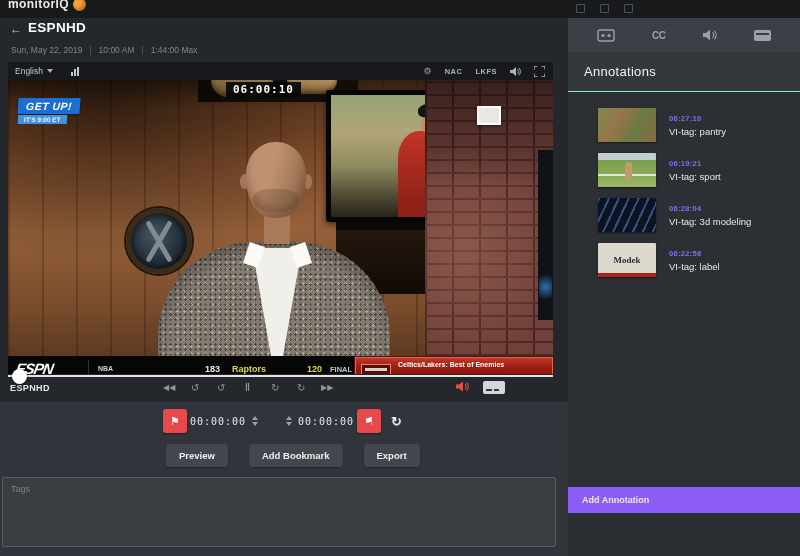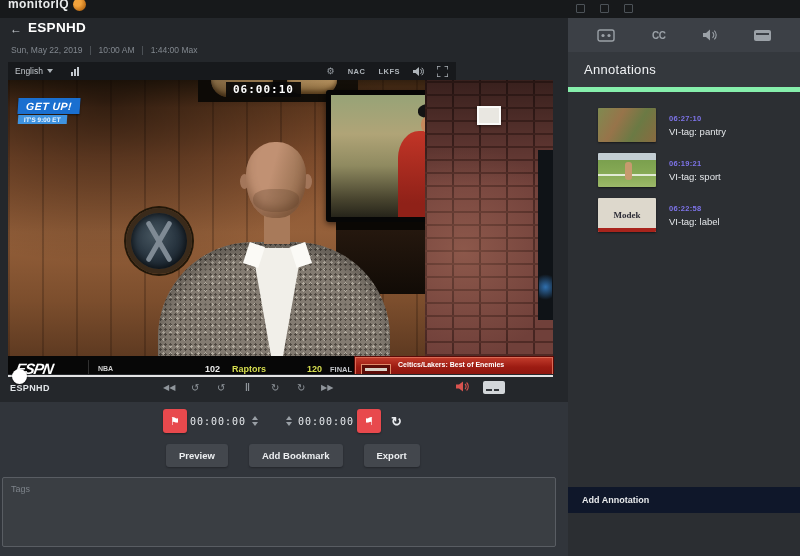--- a/index.html
+++ b/index.html
@@ -18,21 +18,21 @@
   .left { position:absolute; left:0; top:18px; width:568px; height:538px; }
   .panel-top { position:absolute; left:0; top:0; width:568px; height:384px; background:#24272b; }
   .panel-bottom { position:absolute; left:0; top:384px; width:568px; height:154px; background:#31353b; }
 
   .back { position:absolute; left:10px; top:4px; color:#c8cdd2; font-size:12px; cursor:pointer; }
   .ptitle { position:absolute; left:28px; top:2px; color:#ffffff; font-size:13.5px; font-weight:bold; letter-spacing:.3px; }
   .pmeta { position:absolute; left:11px; top:27px; color:#82888f; font-size:8.5px; display:flex; gap:7px; }
   .pmeta .sep { color:#5d6369; }
 
   
-  .ptoolbar { position:absolute; left:8px; top:44px; width:448px; height:18px; background:#17191c;
+  .ptoolbar { position:absolute; left:8px; top:44px; width:545px; height:18px; background:#17191c;
     display:flex; align-items:center; color:#c3c8cd; }
   .lang { display:flex; align-items:center; gap:4px; margin-left:7px; font-size:8.5px; cursor:pointer; }
   .caret { width:0; height:0; border-left:3px solid transparent; border-right:3px solid transparent; border-top:4px solid #aeb4b9; }
   .bars { display:flex; align-items:flex-end; gap:1px; margin-left:18px; height:9px; }
   .bars i { display:block; width:2px; background:#c3c8cd; }
   .tb-right { margin-left:auto; display:flex; align-items:center; gap:13px; margin-right:8px; font-size:8px; color:#aeb4b9; }
   .tb-right .lbl { letter-spacing:.5px; font-weight:bold; font-size:7.5px; }
   .gear { font-size:9px; color:#9aa0a6; }
 
   
@@ -163,29 +163,29 @@
 
   
   .sidebar { position:absolute; left:568px; top:18px; width:232px; height:538px; background:#2c2f33;
     display:flex; flex-direction:column; }
   .iconbar { height:34px; background:#3c4046; display:flex; align-items:center; justify-content:space-around; padding:0 10px; }
   .sb-ic { color:#9ba1a7; display:flex; align-items:center; justify-content:center; cursor:pointer; }
   .cc-txt { font-size:10px; font-weight:900; letter-spacing:-.5px; }
   .card-ic { width:17px; height:11px; background:#9ba1a7; border-radius:2px; position:relative; }
   .card-ic:after { content:""; position:absolute; left:2px; top:3px; right:2px; height:2px; background:#3c4046; }
   .annot-header { height:40px; background:#34383d; display:flex; align-items:center; padding-left:16px;
-    color:#f0f2f4; font-size:13px; letter-spacing:.3px; border-bottom:5px solid #86efac; }
+    color:#f0f2f4; font-size:13px; letter-spacing:.3px; border-bottom:1px solid #86efac; }
   .alist { flex:1; background:#2c2f33; padding-top:12px; overflow:hidden; }
   .aitem { display:flex; align-items:center; padding:4px 8px 4px 30px; margin-bottom:3px; cursor:pointer; }
   .thumb { width:58px; height:34px; border-radius:1px; margin-right:13px; flex:none; position:relative;
     overflow:hidden; box-shadow:0 1px 2px rgba(0,0,0,.5); }
   .atext { min-width:0; }
   .atime { color:#7e74ea; font-size:7.5px; font-weight:bold; letter-spacing:.3px; }
   .albl { color:#e4e7ea; font-size:9.5px; margin-top:3px; white-space:nowrap; }
-  .addbtn { height:26px; background:#0f172a; display:flex; align-items:center; padding-left:14px;
+  .addbtn { height:26px; background:#8b5cf6; display:flex; align-items:center; padding-left:14px;
     color:#e8eaec; font-size:9px; font-weight:bold; cursor:pointer; }
   .sb-fill { height:43px; background:#2b2e32; }
 
   .th1 { background:linear-gradient(180deg,#7c8288 0%,#9c7c58 35%,#4a3e34 60%,#23201d 82%,#8f2a22 94%,#6d1812 100%); }
   .th2 { background:linear-gradient(120deg,#7f8a50 0%,#97744a 35%,#6b7a44 65%,#8a6a40 100%); }
   .th3 { background:linear-gradient(180deg,#c2cdd2 0%,#c2cdd2 22%,#7ba04e 22%,#88ab56 65%,#9db869 100%); }
   .th3:after { content:""; position:absolute; left:46%; top:25%; width:7px; height:18px; background:#c79a6e; border-radius:3px; }
   .th3:before { content:""; position:absolute; left:0; top:62%; width:100%; height:2px; background:rgba(255,255,255,.75); }
   .th4 { background:linear-gradient(180deg,#56b0d6 0%,#3f98c0 78%,#8c2a20 92%,#701a12 100%); }
   .th4:after { content:""; position:absolute; left:32%; top:22%; width:18px; height:14px; background:#6e352c; border-radius:2px; }
@@ -285,21 +285,21 @@
           <div class="bug2">IT'S 9:00 ET</div>
         </div>
         <div class="ovtime">06:00:10</div>
       </div>
 
       <div class="ticker">
         <span class="espn">ESPN</span>
         <span class="tkdiv"></span>
         <span class="tk-nba">NBA</span>
         <span class="tk-t1">Bucks</span>
-        <span class="tk-s1">102</span>
+        <span class="tk-s1">183</span>
         <span class="tk-t2">Raptors</span>
         <span class="tk-s2">120</span>
         <span class="tk-fin">FINAL</span>
         <span class="tk-stats">MIL - J. Antetokounmpo: 25 Pts, 12 Reb    Middleton: 30 Pts, 7 Ast</span>
         <div class="promo">
           <span class="p-badge">
               <i></i>
             </span>
           <span class="p-title">Celtics/Lakers: Best of Enemies</span>
           <span class="p-line2">
@@ -391,20 +391,27 @@
       </div>
     </div>
     <div class="aitem">
       <div class="thumb th3"></div>
       <div class="atext">
         <div class="atime">06:19:21</div>
         <div class="albl">VI-tag: sport</div>
       </div>
     </div>
     <div class="aitem">
+      <div class="thumb th5"></div>
+      <div class="atext">
+        <div class="atime">06:28:04</div>
+        <div class="albl">VI-tag: 3d modeling</div>
+      </div>
+    </div>
+    <div class="aitem">
       <div class="thumb th6">
         <span>Modek</span>
       </div>
       <div class="atext">
         <div class="atime">06:22:58</div>
         <div class="albl">VI-tag: label</div>
       </div>
     </div>
   </div>
 

